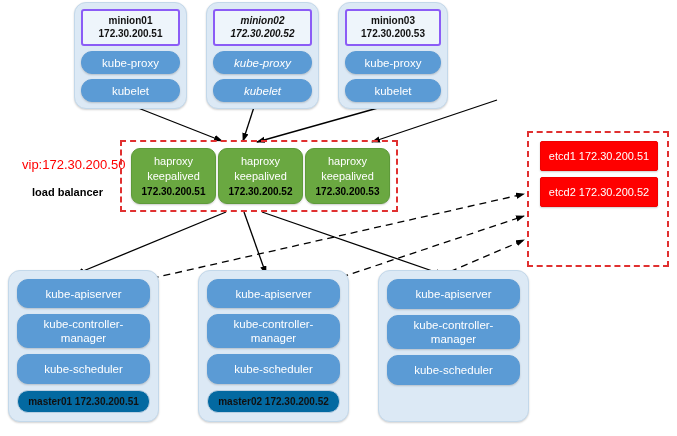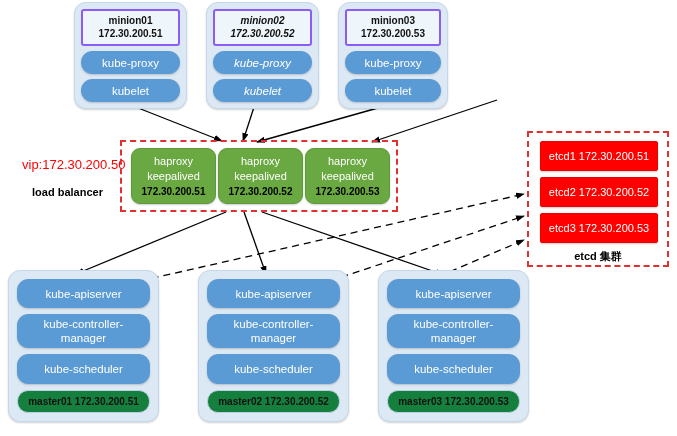--- a/index.html
+++ b/index.html
@@ -72,21 +72,21 @@
     align-items: center;
     justify-content: center;
     box-shadow: 0 1px 2px rgba(0,0,0,0.18);
     padding: 2px 4px;
   }
 
   
   .footpill {
     width: 100%;
     box-sizing: border-box;
-    background: #15803d;
+    background: #0369a1;
     border: 1px solid #b9cfe2;
     border-radius: 11px;
     text-align: center;
     color: #111111;
     font-size: 10px;
     font-weight: 700;
     line-height: 22px;
     height: 24px;
     overflow: hidden;
     white-space: nowrap;
@@ -287,24 +287,20 @@
   </div>
 
   <div class="dashregion" style="left:527px; top:131px; width:142px; height:136px;"></div>
 
   <div class="redpill" style="left:540px; top:141px; width:118px; height:30px;">
     <span>etcd1 172.30.200.51</span>
   </div>
   <div class="redpill" style="left:540px; top:177px; width:118px; height:30px;">
     <span>etcd2 172.30.200.52</span>
   </div>
-  <div class="redpill" style="left:540px; top:213px; width:118px; height:30px;">
-    <span>etcd3 172.30.200.53</span>
-  </div>
-  <div class="etcdlabel" style="left:527px; top:249px; width:142px;">etcd 集群</div>
 
   <div class="nodebox" style="left:8px; top:270px; width:151px; height:152px; gap:6px; padding:8px;">
     <div class="bluepill" style="height:30px;">
       <span>kube-apiserver</span>
     </div>
     <div class="bluepill" style="height:34px;">
       <span>kube-controller-manager</span>
     </div>
     <div class="bluepill" style="height:30px;">
       <span>kube-scheduler</span>
@@ -328,16 +324,15 @@
   <div class="nodebox" style="left:378px; top:270px; width:151px; height:152px; gap:6px; padding:8px;">
     <div class="bluepill" style="height:30px;">
       <span>kube-apiserver</span>
     </div>
     <div class="bluepill" style="height:34px;">
       <span>kube-controller-manager</span>
     </div>
     <div class="bluepill" style="height:30px;">
       <span>kube-scheduler</span>
     </div>
-    <div class="footpill">master03 172.30.200.53</div>
   </div>
 
 </div>
 
 </body></html>

